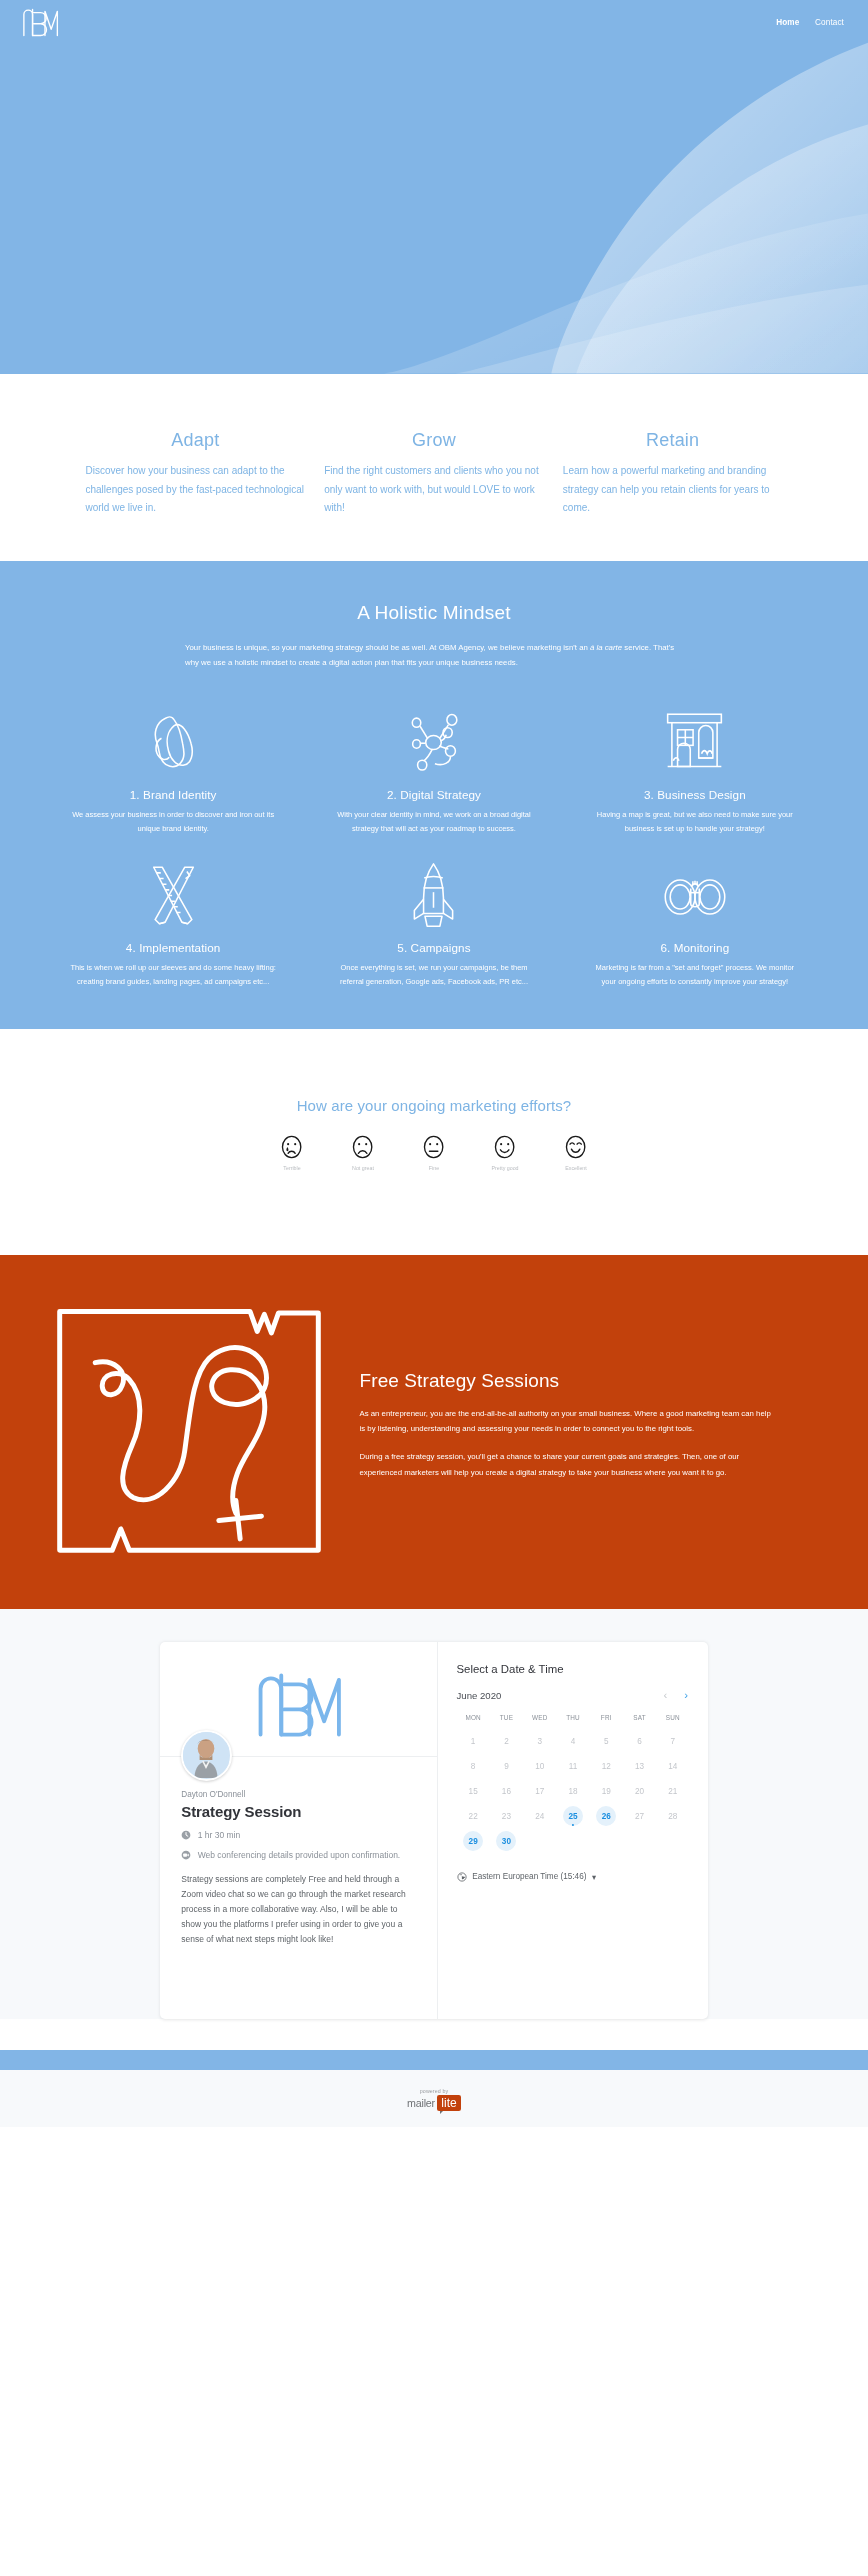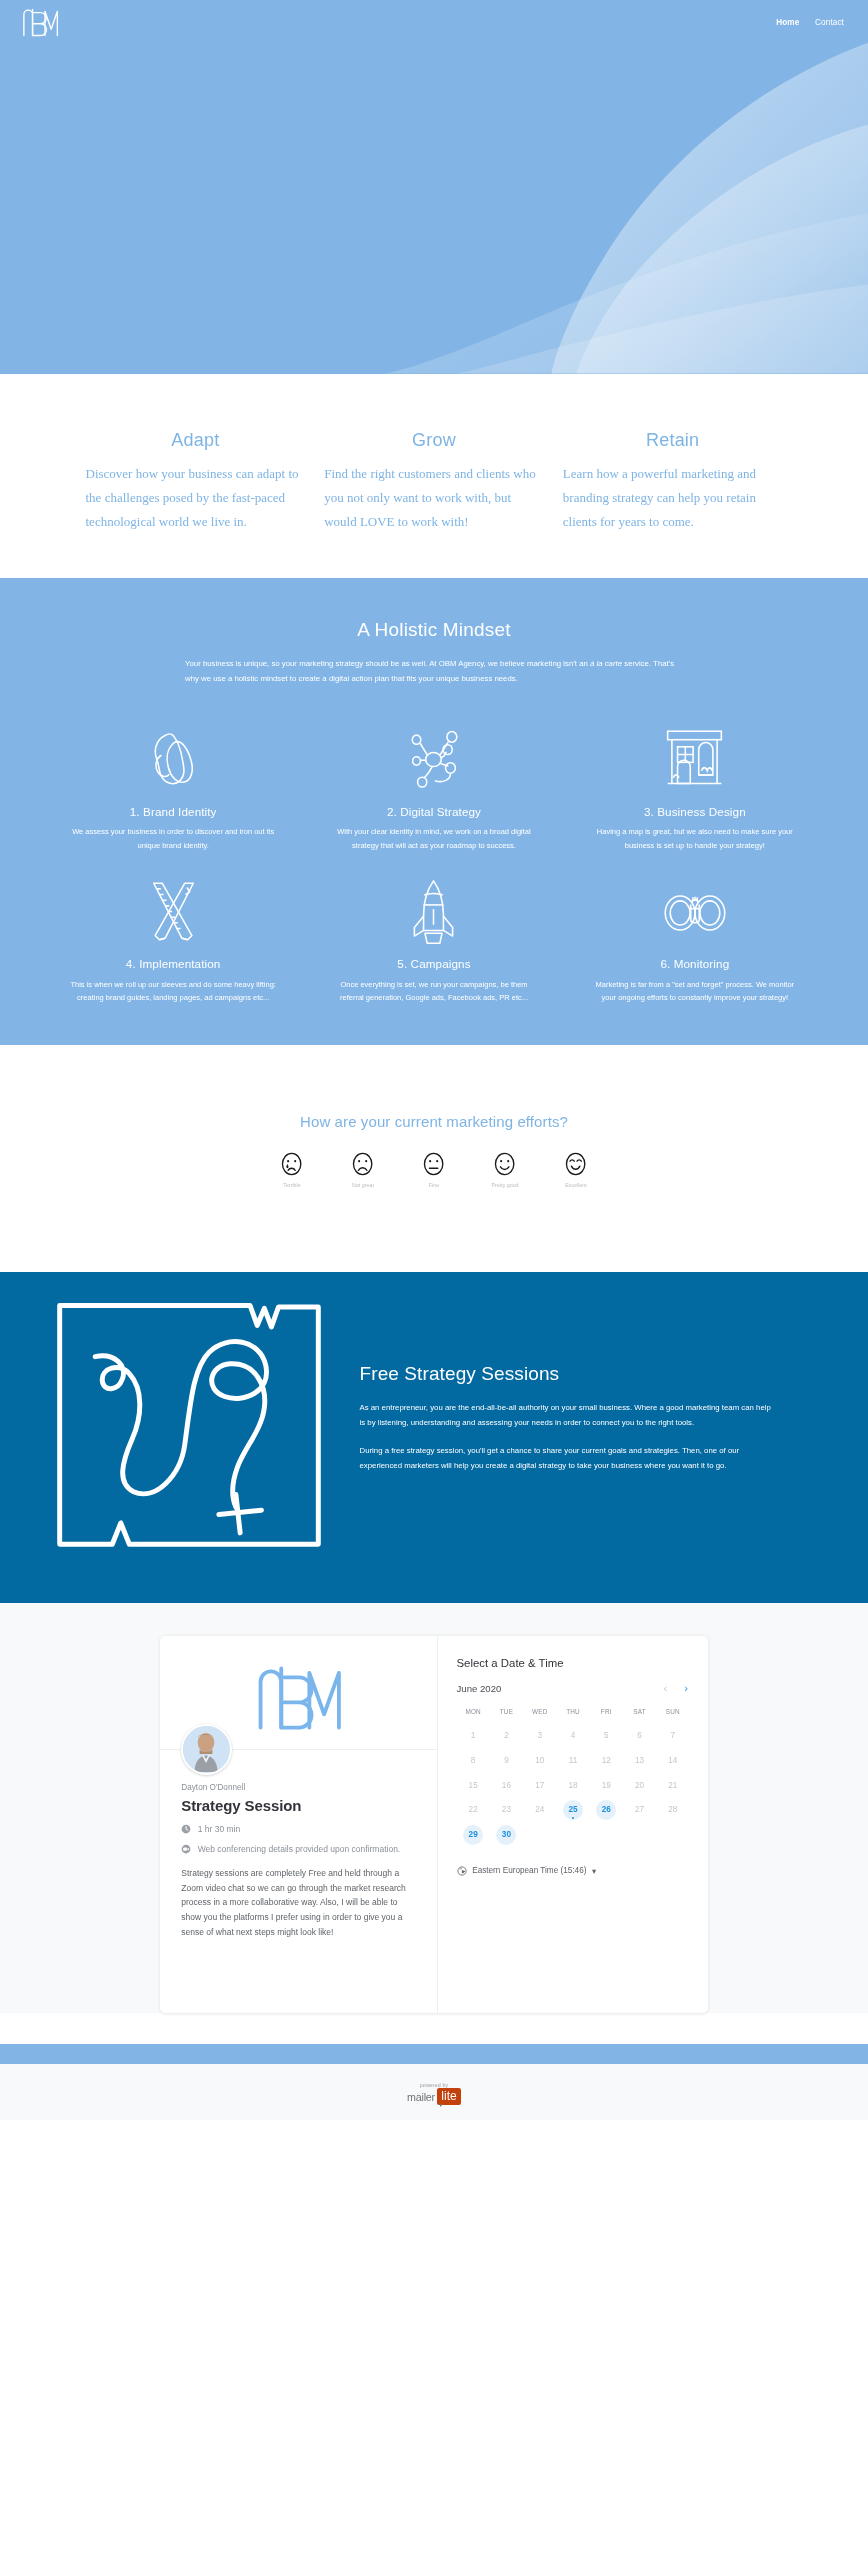--- a/index.html
+++ b/index.html
@@ -97,24 +97,23 @@
   .trio-col { text-align: center; }
   .trio-h {
     color: #7eb4e4;
     font-size: 18px;
     font-weight: 400;
     margin-bottom: 11.4px;
     letter-spacing: 0.2px;
   }
   .trio-p {
     color: #7eb4e4;
-    font-size: 13px;
+    font-size: 10px;
     line-height: 1.85;
     text-align: left;
-    font-family: Liberation Serif, serif;
   }
 
   
   .mindset {
     background: #82b5e6;
     padding: 41px 0 40px;
   }
   .mindset-h {
     text-align: center;
     color: #ffffff;
@@ -191,22 +190,22 @@
   }
   .face-item svg { display: block; }
   .face-label {
     margin-top: 6.4px;
     font-size: 5.3px;
     color: #b9bcc0;
   }
 
   
   .fss {
-    background: #0369a1;
-    padding: 25px 0 50px;
+    background: #c2410c;
+    padding: 48px 0 50px;
   }
   .fss-row {
     width: 761px;
     margin: 0 auto;
     display: flex;
     align-items: center;
     gap: 36px;
   }
   .fss-art { width: 270px; flex: none; }
   .fss-art svg { display: block; width: 100%; height: auto; }
@@ -572,21 +571,21 @@
           </svg>
         </div>
         <div class="card-title">6. Monitoring</div>
         <div class="card-text">Marketing is far from a "set and forget" process. We monitor your ongoing efforts to constantly improve your strategy!</div>
       </div>
 
     </div>
   </section>
 
   <section class="survey">
-    <h2 class="survey-h">How are your current marketing efforts?</h2>
+    <h2 class="survey-h">How are your ongoing marketing efforts?</h2>
     <div class="faces">
 
       <div class="face-item">
         <svg width="21.3" height="24" viewBox="0 0 30 34" fill="none" stroke="#1a1a1a" stroke-width="1.9">
           <ellipse cx="15" cy="17" rx="13" ry="15"></ellipse>
           <circle cx="10" cy="13" r="1.5" fill="#1a1a1a" stroke="none"></circle>
           <circle cx="20" cy="13" r="1.5" fill="#1a1a1a" stroke="none"></circle>
           <path d="M10 26 C12 22 18 22 20 26" stroke-linecap="round"></path>
           <path d="M9 17 C7 20 7 23 9 23 C11 23 11 20 9 17 Z" fill="#1a1a1a" stroke="none"></path>
         </svg>

